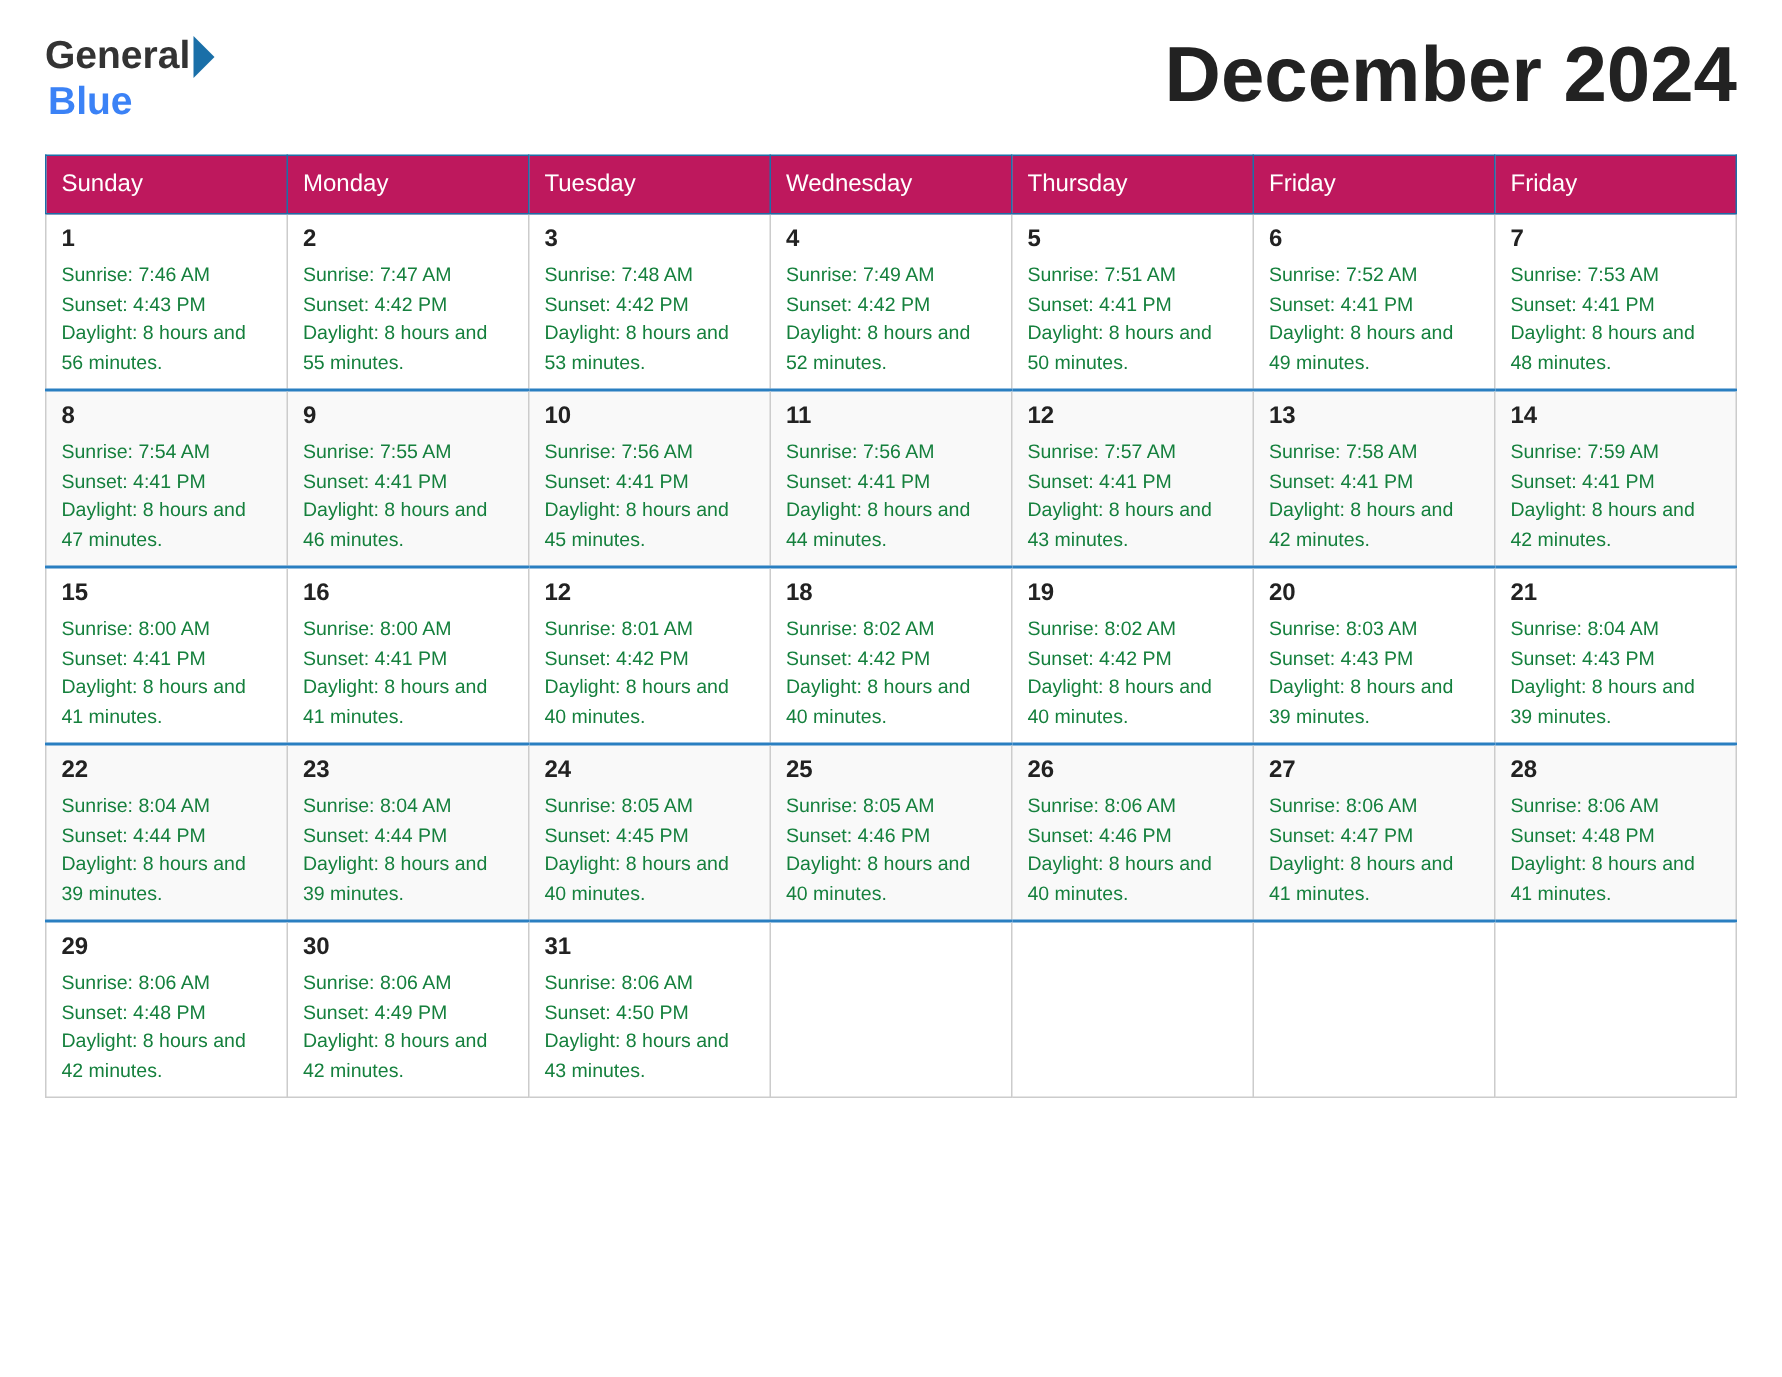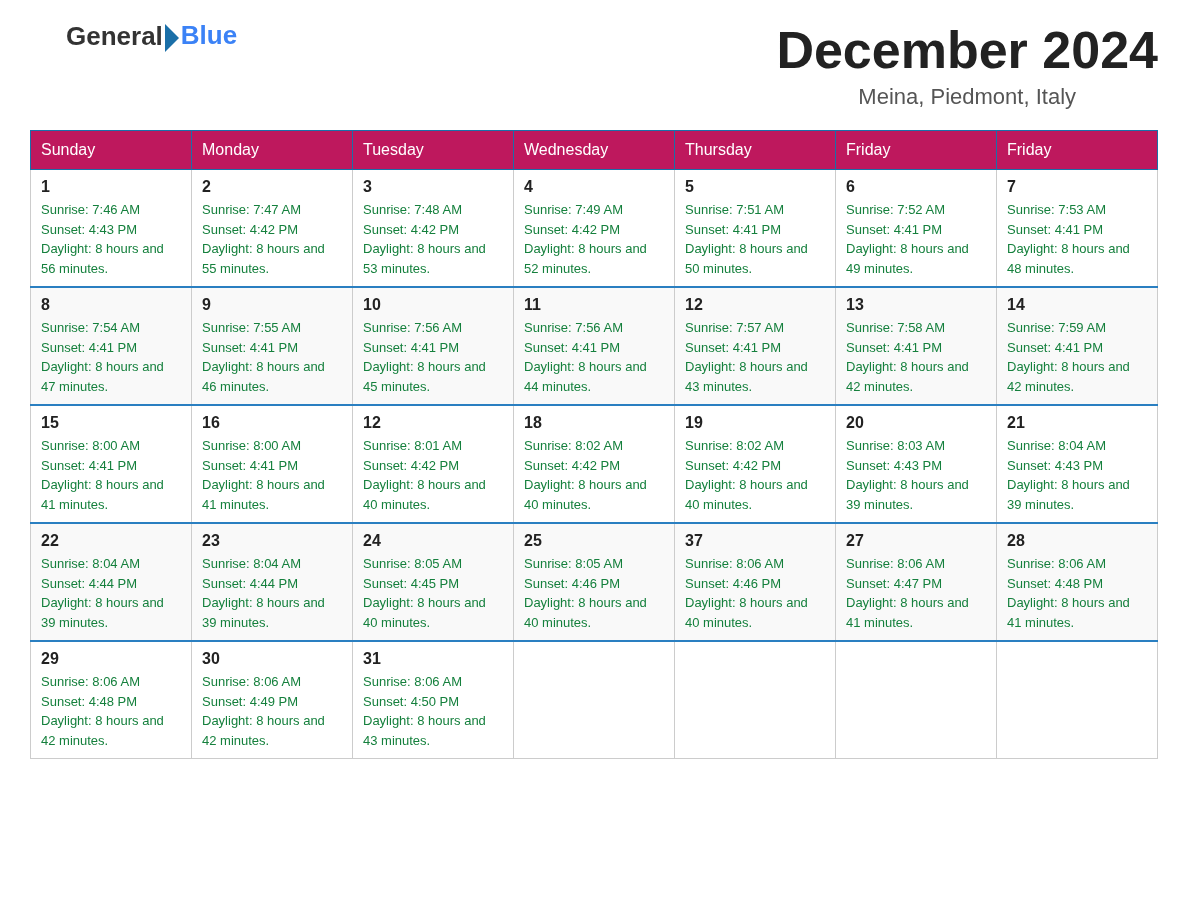--- a/index.html
+++ b/index.html
@@ -11,22 +11,22 @@
       min-height: 918px;
     }
     .header {
       display: flex;
       justify-content: space-between;
       align-items: flex-start;
       margin-bottom: 20px;
     }
     .logo {
       display: flex;
+      flex-direction: column;
       align-items: flex-start;
-      margin-left: 36px;
     }
     .logo-top {
       display: flex;
       align-items: center;
     }
     .logo-general {
       font-size: 26px;
       font-weight: bold;
       color: #333;
     }
@@ -109,21 +109,20 @@
 <div class="header">
   <div class="logo">
     <div class="logo-top">
       <span class="logo-general">General</span>
       <div class="logo-arrow"></div>
     </div>
     <span class="logo-blue">Blue</span>
   </div>
   <div class="title-block">
     <div class="month-title">December 2024</div>
-    <div class="location-title">Meina, Piedmont, Italy</div>
   </div>
 </div>
 
 <table class="calendar">
   <thead>
     <tr id="header-row">
     <th>Sunday</th>
         <th>Monday</th>
         <th>Tuesday</th>
         <th>Wednesday</th>
@@ -234,21 +233,21 @@
         </td>
         <td>
           <span class="day-num">24</span>
           <span class="day-detail">Sunrise: 8:05 AM<br>Sunset: 4:45 PM<br>Daylight: 8 hours and 40 minutes.</span>
         </td>
         <td>
           <span class="day-num">25</span>
           <span class="day-detail">Sunrise: 8:05 AM<br>Sunset: 4:46 PM<br>Daylight: 8 hours and 40 minutes.</span>
         </td>
         <td>
-          <span class="day-num">37</span>
+          <span class="day-num">26</span>
           <span class="day-detail">Sunrise: 8:06 AM<br>Sunset: 4:46 PM<br>Daylight: 8 hours and 40 minutes.</span>
         </td>
         <td>
           <span class="day-num">27</span>
           <span class="day-detail">Sunrise: 8:06 AM<br>Sunset: 4:47 PM<br>Daylight: 8 hours and 41 minutes.</span>
         </td>
         <td>
           <span class="day-num">28</span>
           <span class="day-detail">Sunrise: 8:06 AM<br>Sunset: 4:48 PM<br>Daylight: 8 hours and 41 minutes.</span>
         </td>

